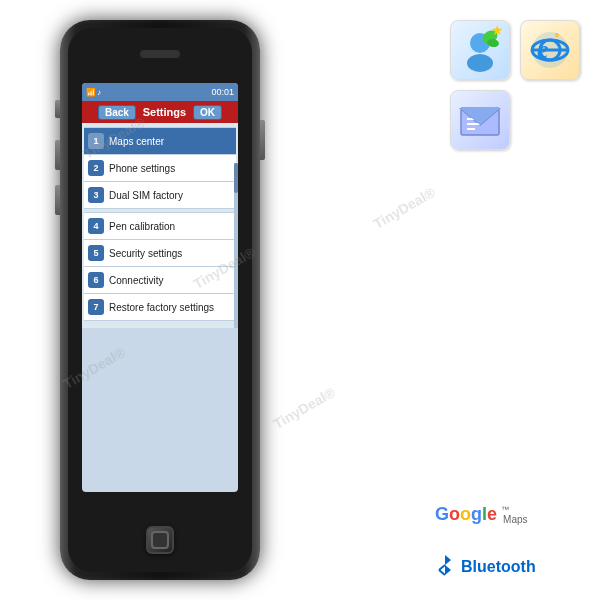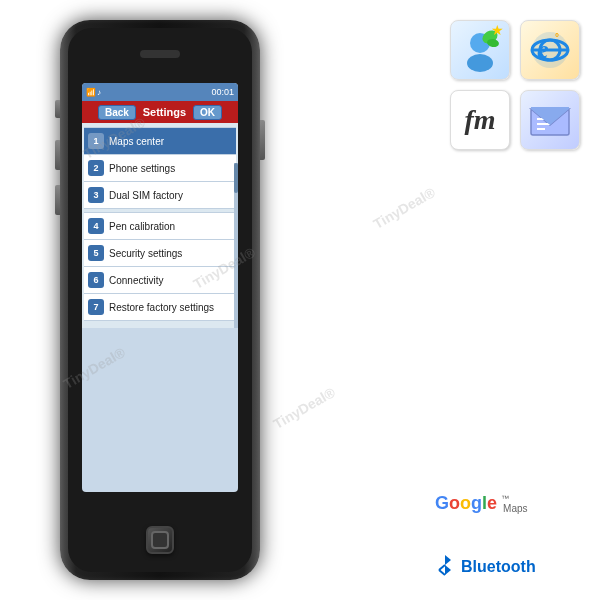--- a/index.html
+++ b/index.html
@@ -284,21 +284,21 @@
     }
 
     
     .bottom-logos {
       position: absolute;
       right: 15px;
       bottom: 20px;
       width: 150px;
       display: flex;
       flex-direction: column;
-      gap: 19px;
+      gap: 8px;
       align-items: flex-start;
     }
     .google-maps-logo {
       display: flex;
       align-items: center;
       gap: 2px;
     }
     .google-text {
       font-size: 18px;
       font-weight: bold;
@@ -433,23 +433,20 @@
         <line x1="7" y1="25" x2="43" y2="25" stroke="#1e88e5" stroke-width="3"></line>
 
         <text x="12" y="33" font-size="26" font-weight="bold" fill="#1e88e5" font-style="italic" font-family="serif">e</text>
         <text x="30" y="16" font-size="10" fill="#ffaa00" font-weight="bold">°</text>
       </svg>
     </div>
   </div>
 
   <div class="icon-row">
 
-    <div class="app-icon fm-icon">
-      <span class="fm-text">fm</span>
-    </div>
 
     <div class="app-icon email-icon">
       <svg width="50" height="50" viewBox="0 0 50 50">
 
         <rect x="6" y="14" width="38" height="26" rx="2" fill="#aabbff"></rect>
         <rect x="6" y="14" width="38" height="26" rx="2" fill="none" stroke="#7788cc" stroke-width="1.5"></rect>
 
         <polygon points="6,14 25,30 44,14" fill="none" stroke="#7788cc" stroke-width="1.5"></polygon>
 
         <line x1="12" y1="24" x2="22" y2="24" stroke="white" stroke-width="2"></line>

